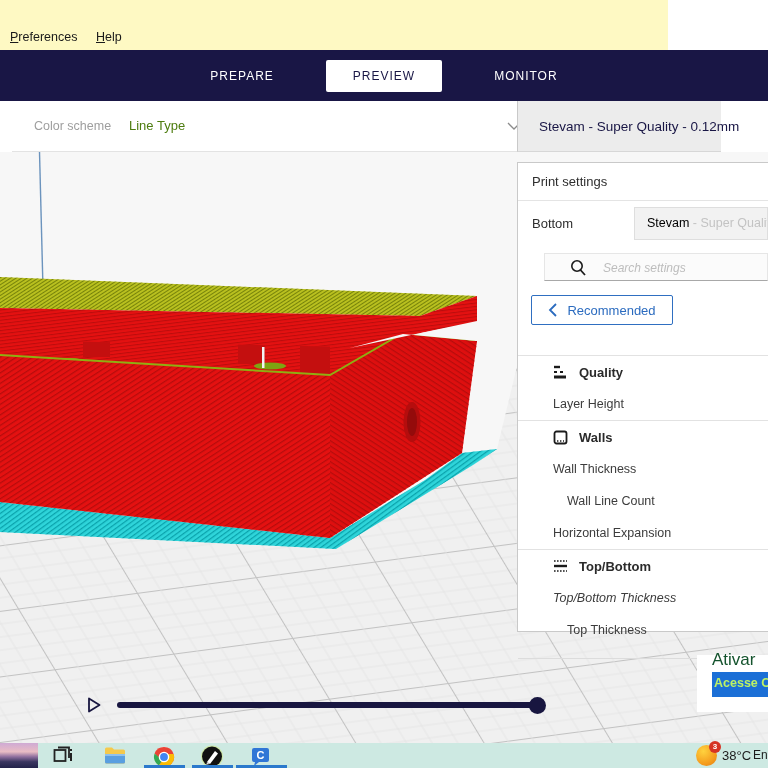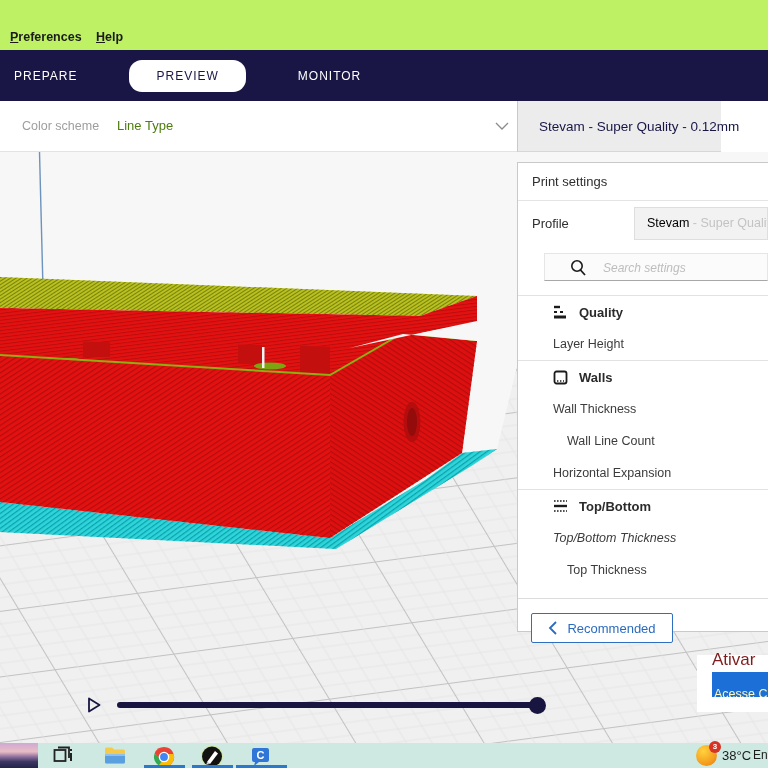--- a/index.html
+++ b/index.html
@@ -1,28 +1,28 @@
 <!DOCTYPE html>
 <html><head>
 <meta charset="utf-8">
 <style>
   html,body{margin:0;padding:0;width:768px;height:768px;overflow:hidden;
     font-family:"Liberation Sans","DejaVu Sans",sans-serif;background:#fff;}
   .abs{position:absolute;}
   
-  #menubar{left:0;top:0;width:768px;height:50px;background:#bef264;font-weight:bold;}
+  #menubar{left:0;top:0;width:668px;height:50px;background:#fef9c3;}
   .menu-item{position:absolute;top:30px;font-size:12.5px;color:#1b1b1b;cursor:default;}
   .menu-item .accel{text-decoration:underline;}
   
   #navbar{left:0;top:50px;width:768px;height:51px;background:#191645;display:flex;
-    align-items:center;justify-content:flex-start;gap:38px;}
+    align-items:center;justify-content:center;gap:38px;}
   .nav-tab{color:#fff;font-size:12px;letter-spacing:1px;font-weight:500;padding:9px 14px;}
-  .nav-tab.active{background:#fff;color:#191645;border-radius:13px;padding:9px 27px;}
-  
-  #toolbar-left{left:0;top:101px;width:517px;height:51px;background:#fff;
+  .nav-tab.active{background:#fff;color:#191645;border-radius:2px;padding:9px 27px;}
+  
+  #toolbar-left{left:12px;top:101px;width:517px;height:51px;background:#fff;
     border-bottom:1px solid #e3e3e3;box-sizing:border-box;}
   #colorscheme-label{position:absolute;left:22px;top:18px;font-size:12.5px;color:#9e9e9e;}
   #colorscheme-value{position:absolute;left:117px;top:17px;font-size:13px;color:#4d7c0f;}
   #toolbar-right{left:517px;top:101px;width:204px;height:51px;background:#ececec;
     border-left:1px solid #c9c9c9;border-bottom:1px solid #d7d7d7;box-sizing:border-box;
     display:flex;align-items:center;}
   #profile-summary{font-size:13.5px;color:#191645;white-space:nowrap;margin-left:8px;}
   
   #viewport{left:0;top:152px;width:768px;height:591px;}
   
@@ -50,23 +50,23 @@
   .set-row.indent{padding-left:49px;}
   .set-row.italic{font-style:italic;}
   .list-div{border-top:1px solid #e2e2e2;}
   #panel-footer{position:relative;height:60px;}
   #recommended-btn{position:absolute;left:13px;top:14px;width:142px;height:30px;background:#fff;
     border:1px solid #2f6fc1;border-radius:2px;color:#2b6bbf;font-size:13px;display:flex;
     align-items:center;justify-content:center;gap:10px;cursor:pointer;
     font-family:"Liberation Sans",sans-serif;}
   
   #watermark-box{left:697px;top:655px;width:71px;height:57px;background:#fff;}
-  #watermark-line1{left:712px;top:650px;font-size:17px;color:#7f1d1d;white-space:nowrap;}
+  #watermark-line1{left:712px;top:650px;font-size:17px;color:#14532d;white-space:nowrap;}
   #watermark-sel{left:712px;top:672px;width:56px;height:25px;background:#1b6fd6;overflow:hidden;}
-  #watermark-line2{margin:15px 0 0 2px;font-size:12.5px;color:#fef9c3;white-space:nowrap;}
+  #watermark-line2{margin:4px 0 0 2px;font-size:12.5px;color:#bef264;white-space:nowrap;font-weight:bold;}
   
   #play-btn{left:85px;top:696px;width:18px;height:18px;}
   #layer-track{left:117px;top:702px;width:421px;height:6px;background:#181640;border-radius:3px;}
   #layer-knob{left:529px;top:697px;width:17px;height:17px;background:#181640;border-radius:50%;}
   
   #taskbar{left:0;top:743px;width:768px;height:25px;background:#cde9e2;}
   #tb-photo{left:0;top:743px;width:38px;height:25px;
     background:linear-gradient(180deg,#cfaad4 0%,#e9bcc4 35%,#8f6f9e 55%,#3a3660 75%,#23234a 100%);}
   .tb-underline{position:absolute;top:765px;height:3px;background:#2b79cc;}
   #tb-ball{left:696px;top:745px;width:21px;height:21px;border-radius:50%;
@@ -196,30 +196,39 @@
 
   <polygon points="350,196 477,169 477,189 403,182" fill="#f7f7f7"></polygon>
 
   <rect x="262" y="195" width="2.5" height="21" fill="#f2f2f2"></rect>
 </svg>
 
 <div id="panel" class="abs">
   <div id="panel-title">Print settings</div>
 
   <div id="profile-row">
-    <span id="profile-label">Profile</span>
+    <span id="profile-label">Bottom</span>
     <div id="profile-dd"><span>Stevam</span><span class="dim"> - Super Quality</span></div>
   </div>
 
   <div id="search-row">
     <svg class="abs" style="left:23px;top:4px" width="20" height="20">
       <circle cx="9" cy="8" r="5.2" fill="none" stroke="#1b1b1b" stroke-width="1.6"></circle>
       <line x1="12.5" y1="12" x2="17" y2="17" stroke="#1b1b1b" stroke-width="1.8"></line>
     </svg>
     <input id="search-input" type="text" placeholder="Search settings" style="">
+  </div>
+
+  <div id="panel-footer">
+    <button id="recommended-btn">
+      <svg width="9" height="14">
+          <path d="M8,1 L2,7 L8,13" fill="none" stroke="#2b6bbf" stroke-width="1.8"></path>
+        </svg>
+      <span>Recommended</span>
+    </button>
   </div>
 
   <div id="settings-list">
 
     <div class="sec-head">
       <svg width="15" height="14">
         <path d="M1,2 H7" stroke="#1b1b1b" stroke-width="2.4"></path>
         <path d="M1,7 H4 M7,7 H10" stroke="#1b1b1b" stroke-width="2"></path>
         <path d="M1,12 H13" stroke="#1b1b1b" stroke-width="3"></path>
       </svg>
@@ -245,29 +254,20 @@
         <path d="M1,2 H14" stroke="#1b1b1b" stroke-width="1.6" stroke-dasharray="1.6 1.4"></path>
         <path d="M1,7 H14" stroke="#1b1b1b" stroke-width="2.4"></path>
         <path d="M1,12 H14" stroke="#1b1b1b" stroke-width="1.6" stroke-dasharray="1.6 1.4"></path>
       </svg>
       <span class="sec-title">Top/Bottom</span>
     </div>
     <div class="set-row italic">Top/Bottom Thickness</div>
     <div class="set-row indent">Top Thickness</div>
     <div class="set-row indent" style="margin-top:8px">Top Layers</div>
   </div>
-
-  <div id="panel-footer">
-    <button id="recommended-btn">
-      <svg width="9" height="14">
-          <path d="M8,1 L2,7 L8,13" fill="none" stroke="#2b6bbf" stroke-width="1.8"></path>
-        </svg>
-      <span>Recommended</span>
-    </button>
-  </div>
 </div>
 
 <div id="watermark-box" class="abs"></div>
 <div id="watermark-line1" class="abs">Ativar</div>
 <div id="watermark-sel" class="abs">
   <div id="watermark-line2">Acesse C</div>
 </div>
 
 <svg id="play-btn" class="abs">
   <path d="M4,2.5 L14.5,9 L4,15.5 Z" fill="none" stroke="#181640" stroke-width="1.8" stroke-linejoin="round"></path>

